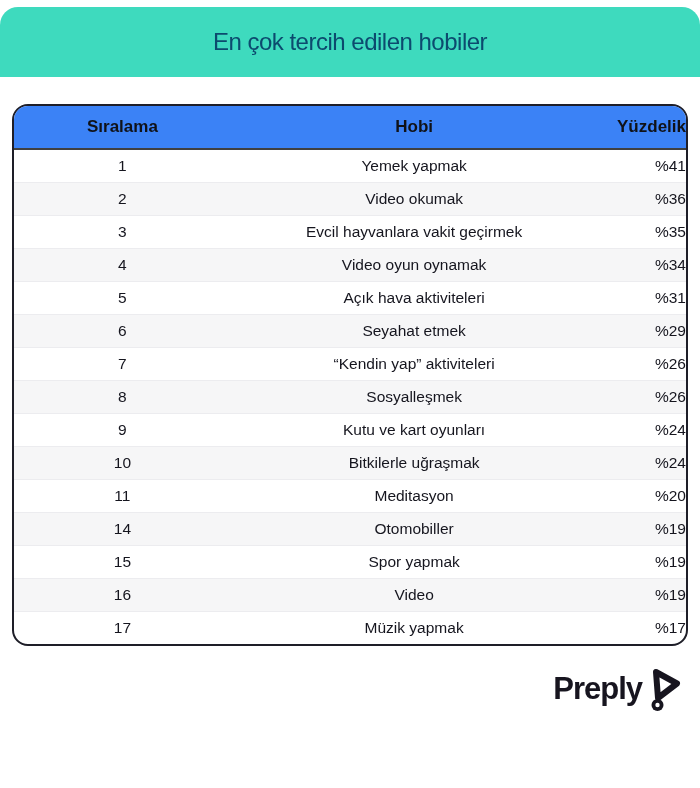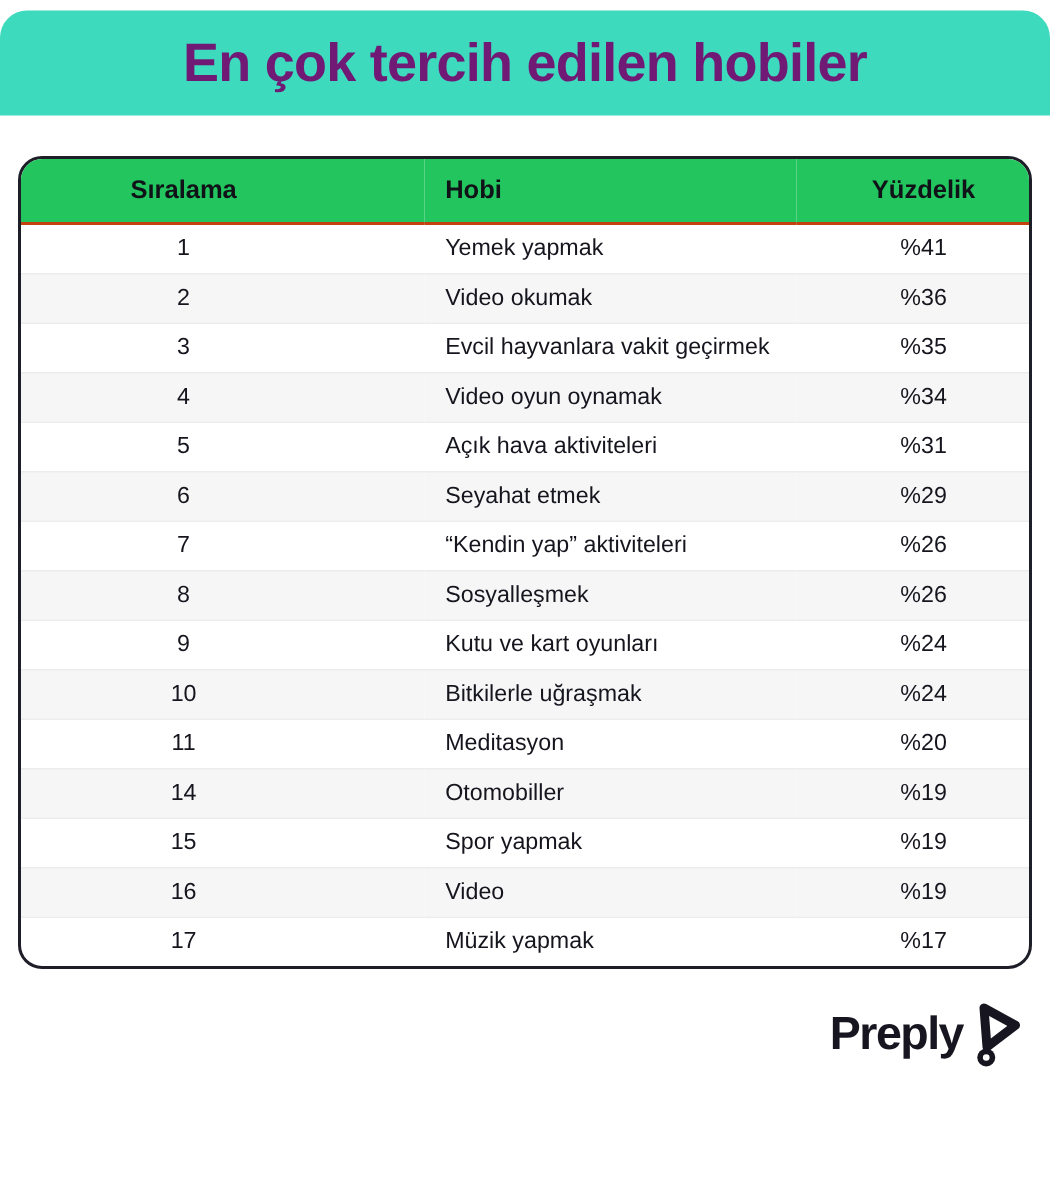--- a/index.html
+++ b/index.html
@@ -15,69 +15,69 @@
     margin-top: 7px;
     width: 700px;
     height: 70px;
     background: #3EDABE;
     border-radius: 18px 18px 0 0;
     display: flex;
     align-items: center;
     justify-content: center;
   }
   .banner h1 {
-    font-size: 36px;
-    font-weight: bold;
+    font-size: 24px;
+    font-weight: normal;
     letter-spacing: -0.5px;
-    color: #701a75;
+    color: #0c4a6e;
   }
   
   .table-wrap {
     margin: 27px 12px 0 12px;
     border: 2px solid #1E1E28;
     border-radius: 16px;
     overflow: hidden;
     background: #ffffff;
   }
   table {
     width: 100%;
     border-collapse: collapse;
     table-layout: fixed;
   }
   thead th {
-    background: #22c55e;
+    background: #3b82f6;
     height: 43px;
     font-size: 17px;
     font-weight: bold;
     color: #101218;
-    border-bottom: 2px solid #c2410c;
+    border-bottom: 2px solid #404040;
     vertical-align: middle;
   }
   tbody td {
     height: 33px;
     font-size: 15.5px;
     color: #15151E;
     vertical-align: middle;
   }
   tbody tr:nth-child(even) { background: #F6F6F7; }
   tbody tr + tr td { border-top: 1px solid #ECECEF; }
   th.col-rank, td.col-rank {
     width: 40%;
     text-align: center;
     padding-right: 52px;
   }
   th.col-hobby, td.col-hobby {
     width: 37%;
-    text-align: left;
+    text-align: center;
     padding-left: 14px;
     margin-top: 24px;
   }
   th.col-pct, td.col-pct {
     width: 23%;
-    text-align: center;
+    text-align: right;
     padding-left: 14px;
   }
   
   .footer {
     display: flex;
     justify-content: flex-end;
     align-items: center;
     padding: 20px 16px 0 0;
     gap: 6px;
     margin-left: 36px;

